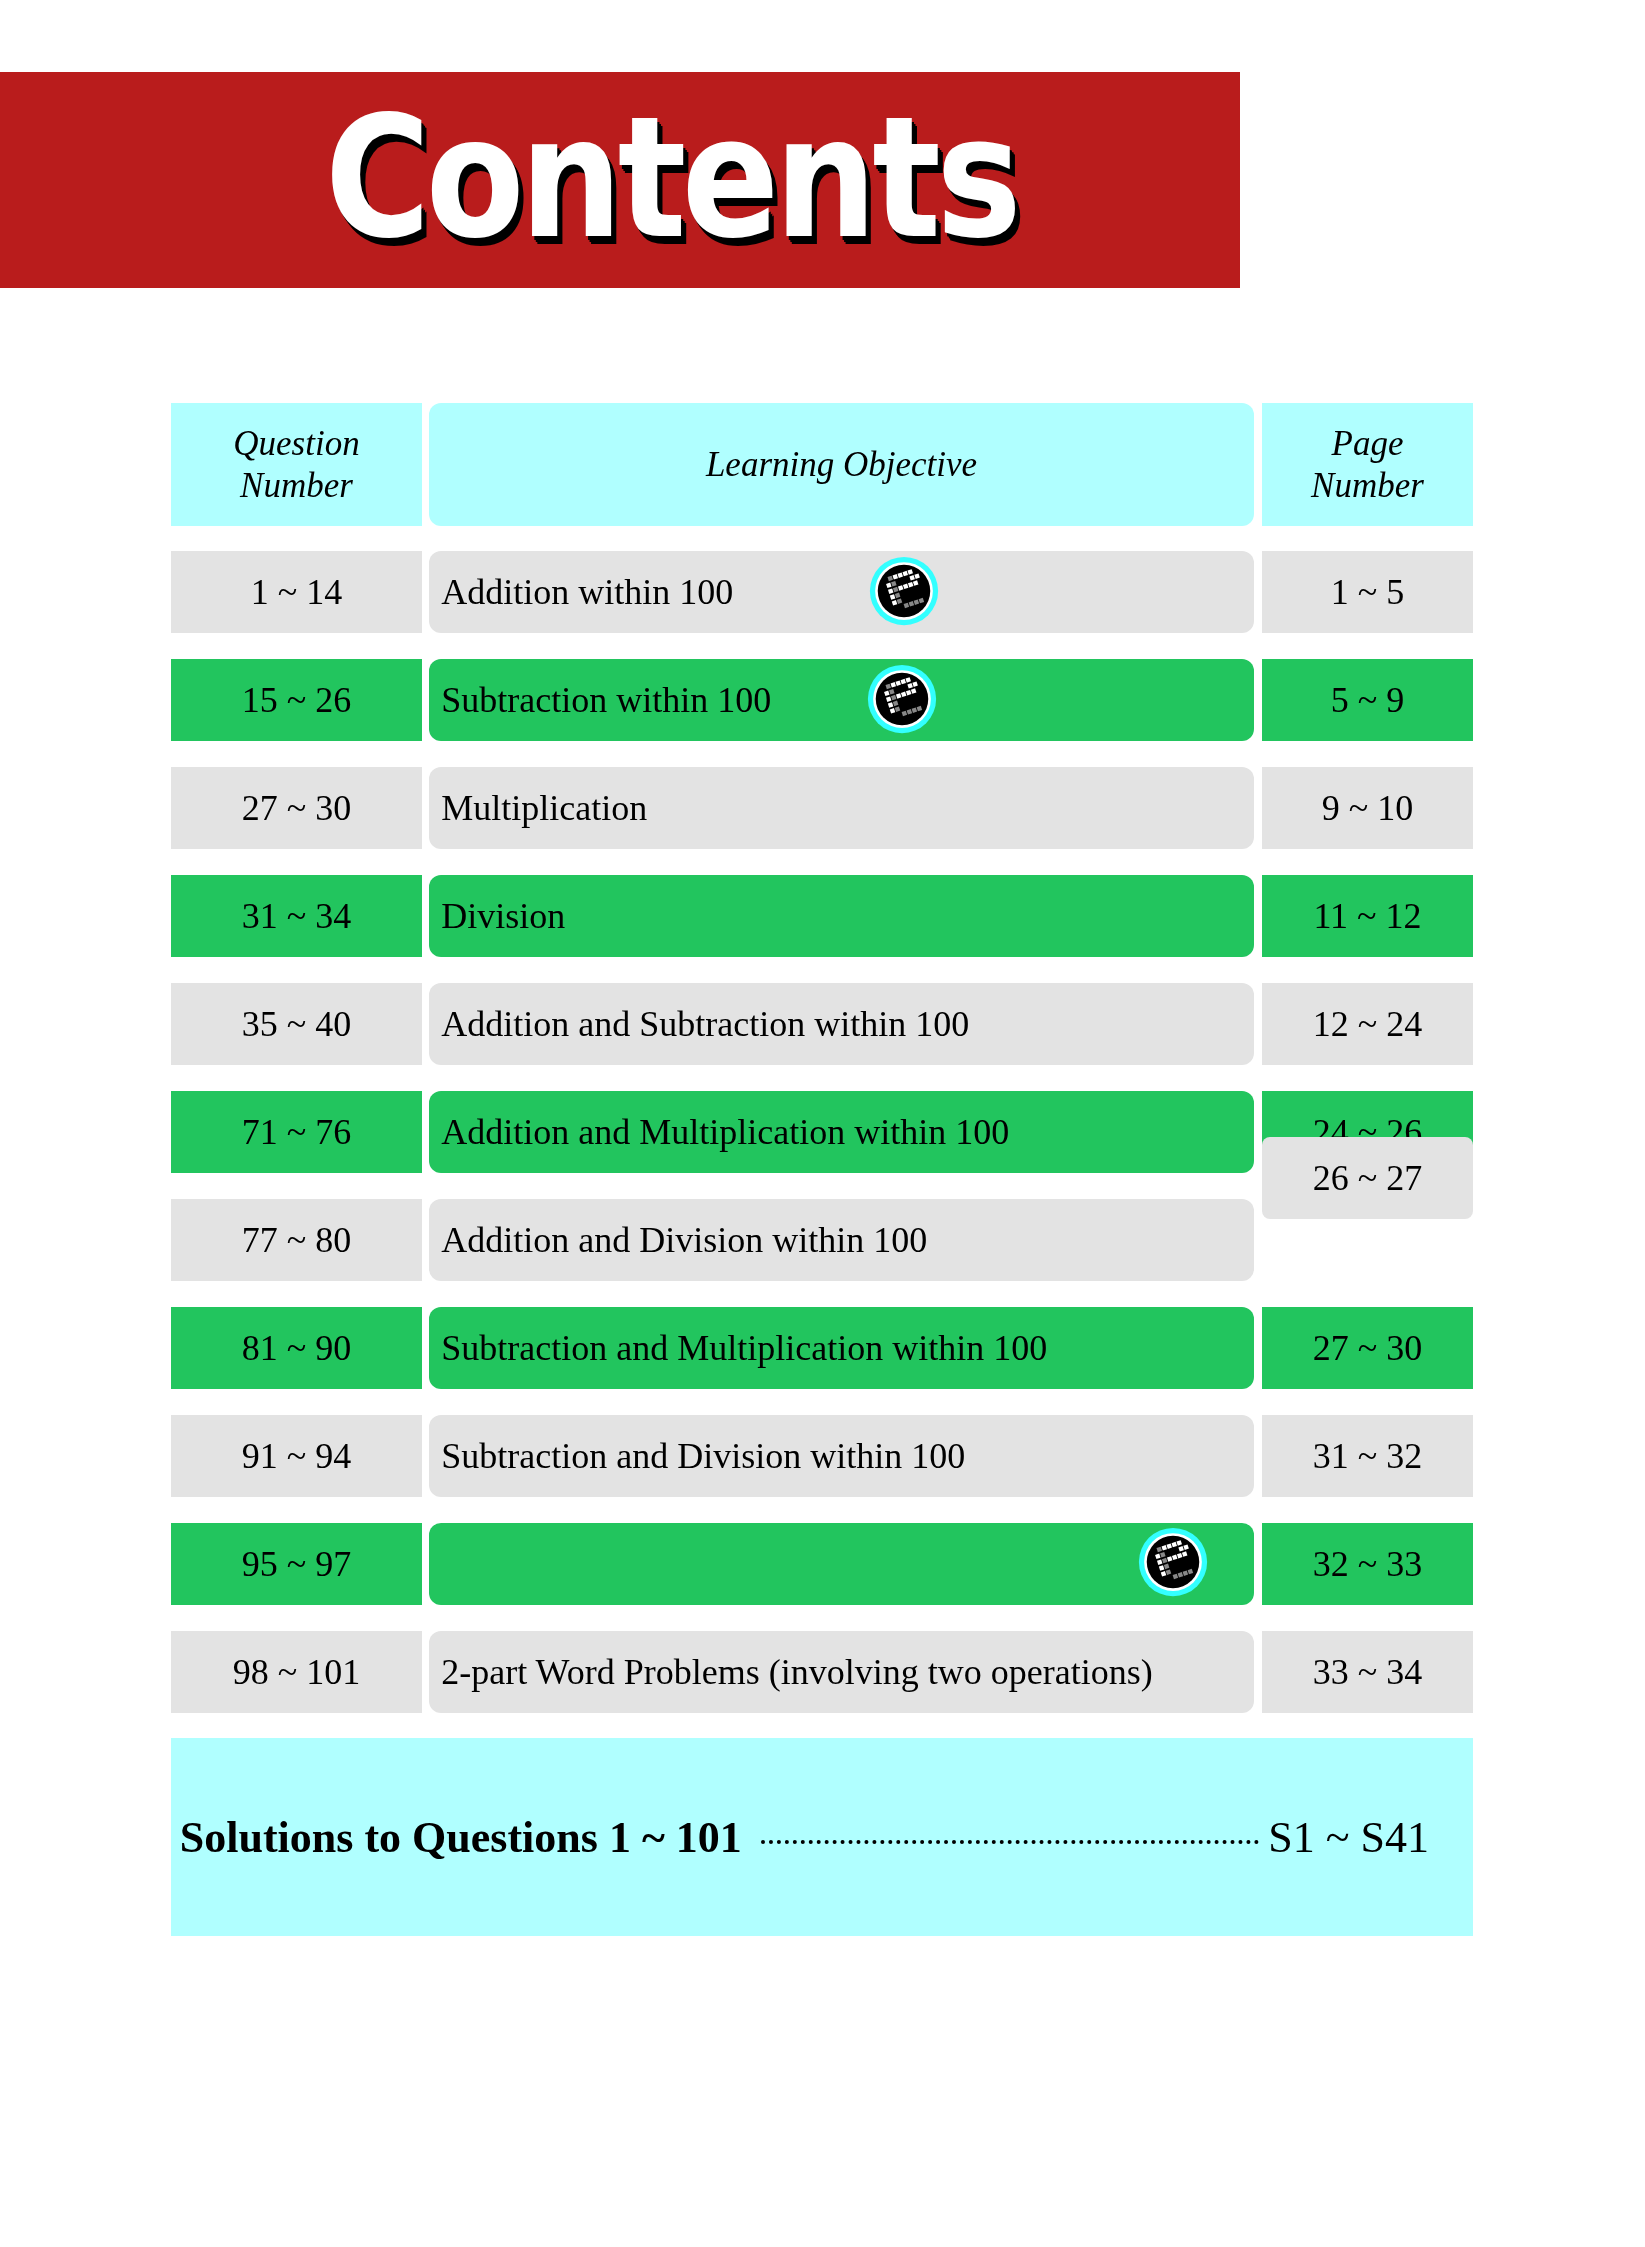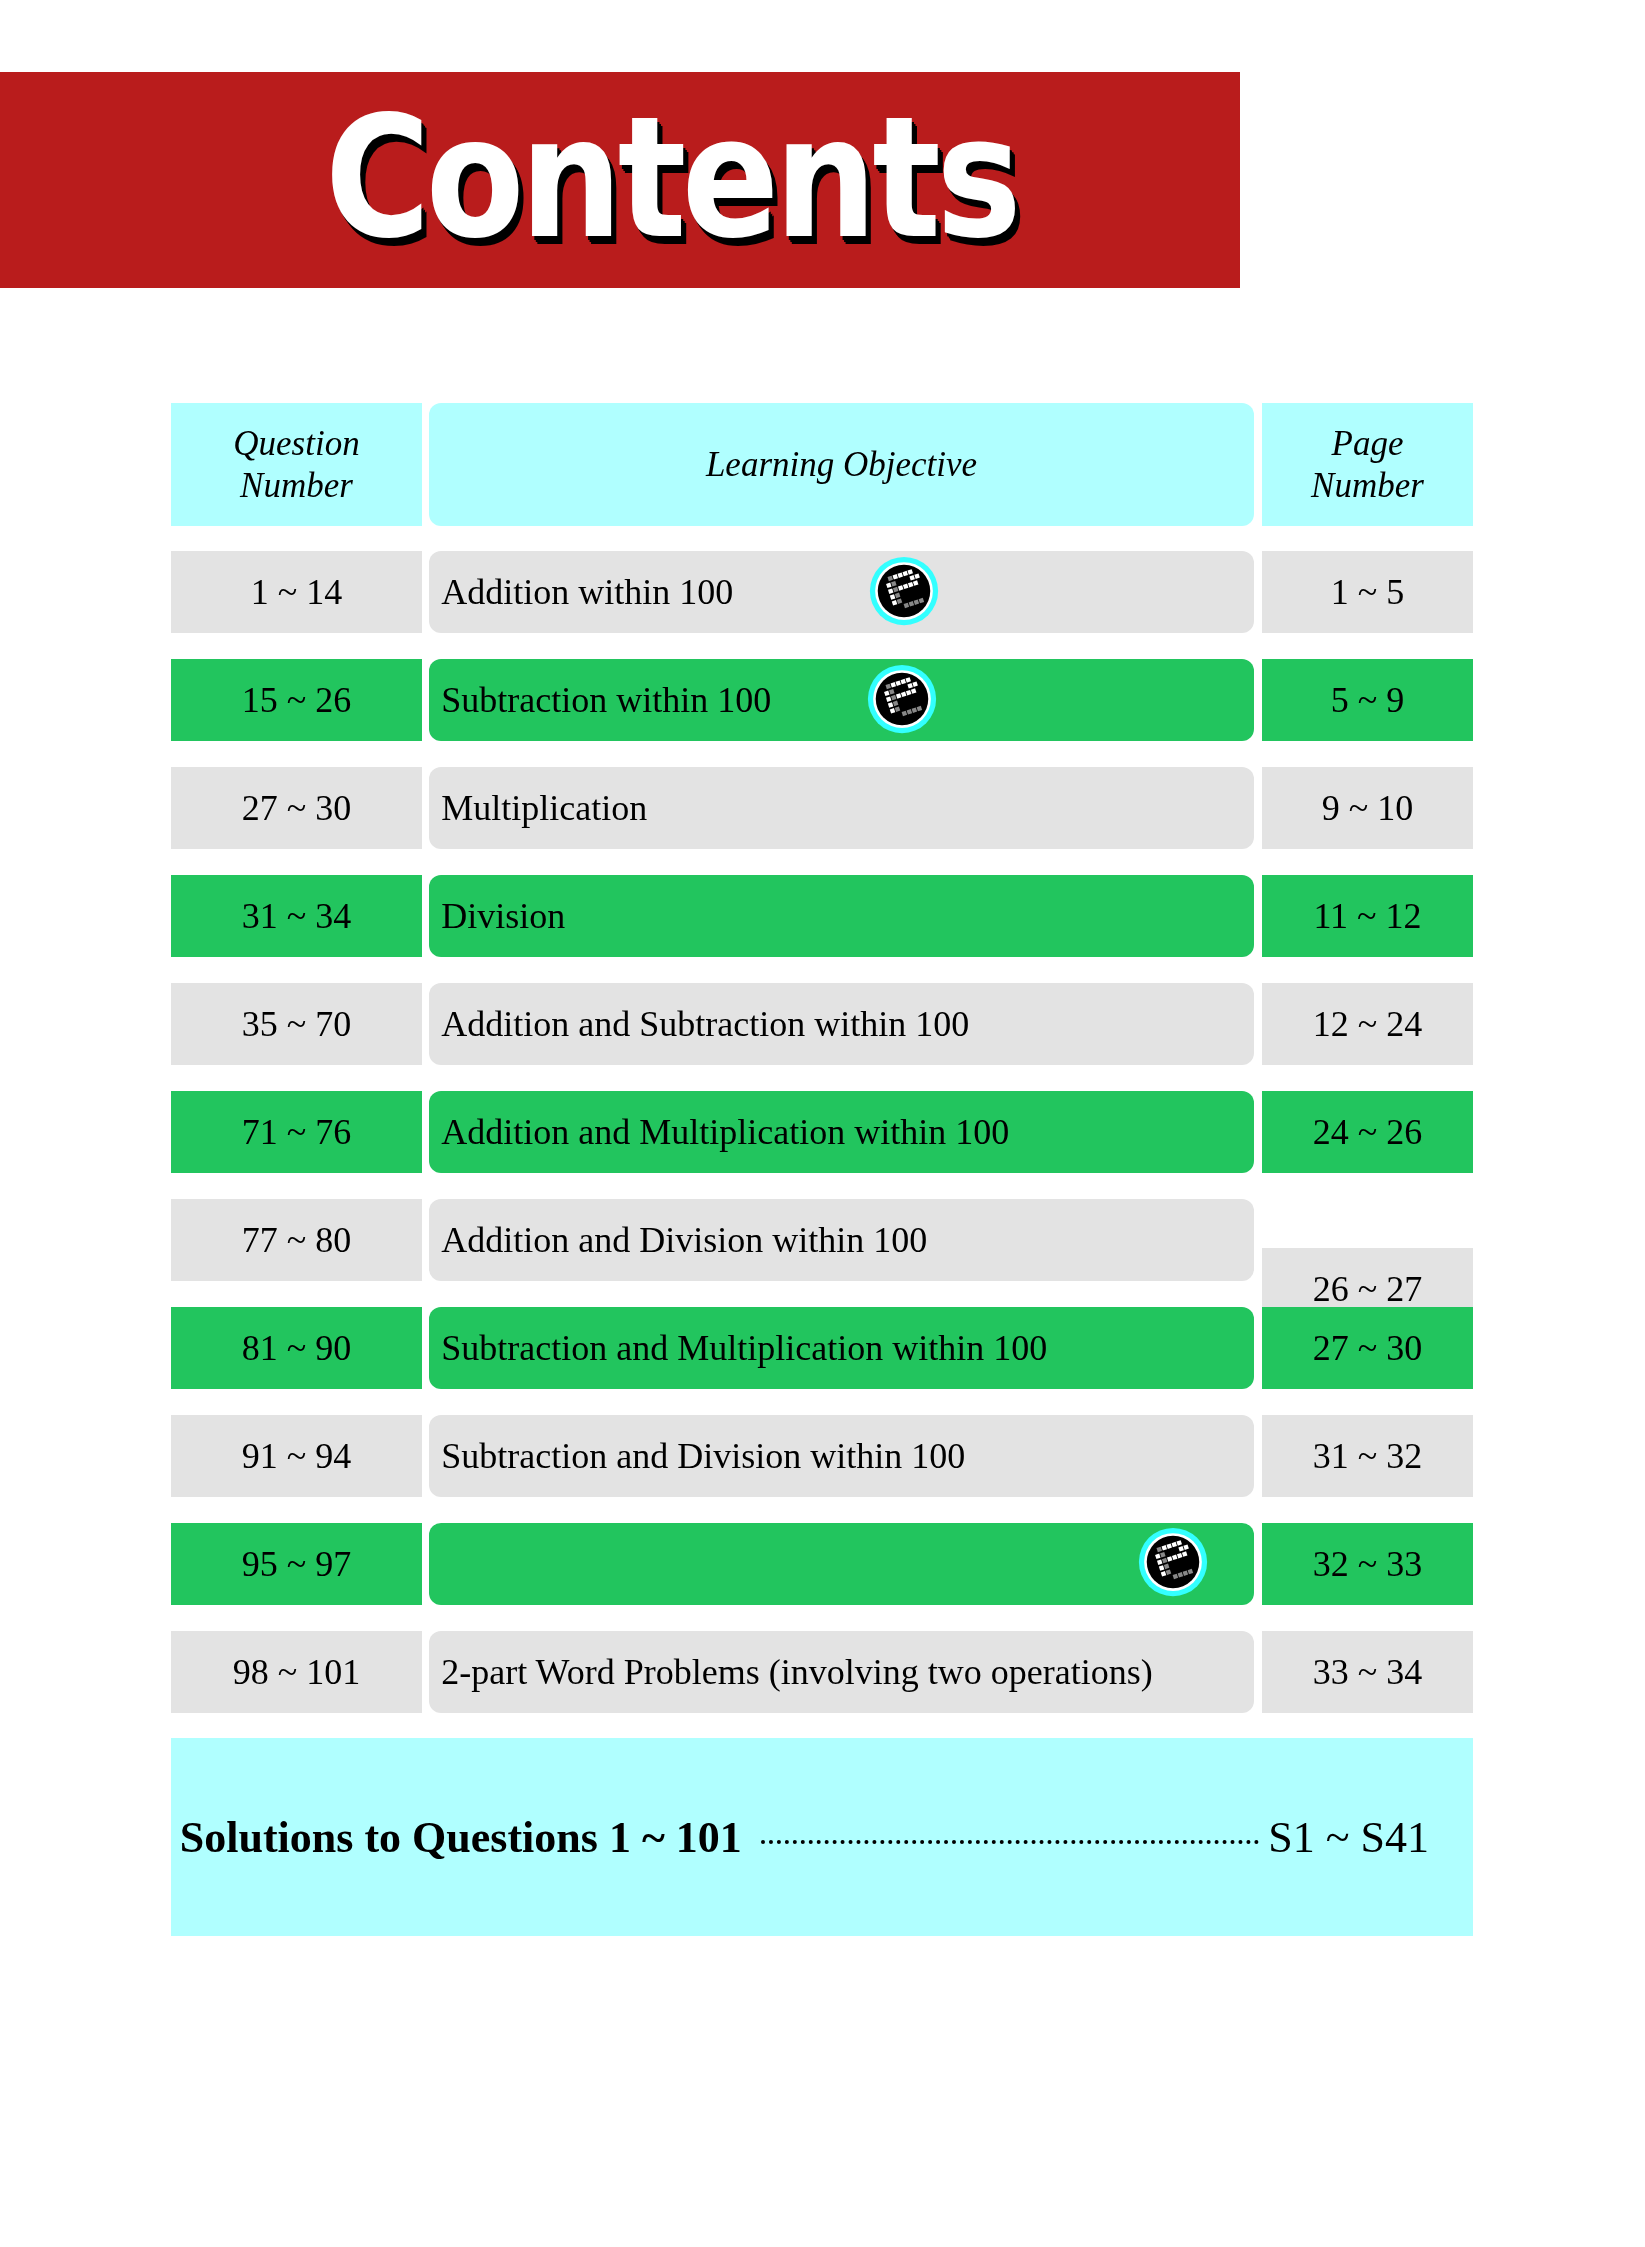--- a/index.html
+++ b/index.html
@@ -213,21 +213,21 @@
     <div class="cell row-cell c1 bg-cyan" style="top: 875px;">
       <span>31 ~ 34</span>
     </div>
     <div class="cell row-cell c2 bg-cyan" style="top: 875px;">
       <span class="obj-text">Division</span>
     </div>
     <div class="cell row-cell c3 bg-cyan" style="top: 875px;">
       <span>11 ~ 12</span>
     </div>
     <div class="cell row-cell c1 bg-gray" style="top: 983px;">
-      <span>35 ~ 70</span>
+      <span>35 ~ 40</span>
     </div>
     <div class="cell row-cell c2 bg-gray" style="top: 983px;">
       <span class="obj-text">Addition and Subtraction within 100</span>
     </div>
     <div class="cell row-cell c3 bg-gray" style="top: 983px;">
       <span>12 ~ 24</span>
     </div>
     <div class="cell row-cell c1 bg-cyan" style="top: 1091px;">
       <span>71 ~ 76</span>
     </div>
@@ -236,21 +236,21 @@
     </div>
     <div class="cell row-cell c3 bg-cyan" style="top: 1091px;">
       <span>24 ~ 26</span>
     </div>
     <div class="cell row-cell c1 bg-gray" style="top: 1199px;">
       <span>77 ~ 80</span>
     </div>
     <div class="cell row-cell c2 bg-gray" style="top: 1199px;">
       <span class="obj-text">Addition and Division within 100</span>
     </div>
-    <div class="cell row-cell c3 bg-gray" style="top: 1248px;">
+    <div class="cell row-cell c3 bg-gray" style="top: 1137px; border-radius: 8px;">
       <span>26 ~ 27</span>
     </div>
     <div class="cell row-cell c1 bg-cyan" style="top: 1307px;">
       <span>81 ~ 90</span>
     </div>
     <div class="cell row-cell c2 bg-cyan" style="top: 1307px;">
       <span class="obj-text">Subtraction and Multiplication within 100</span>
     </div>
     <div class="cell row-cell c3 bg-cyan" style="top: 1307px;">
       <span>27 ~ 30</span>

